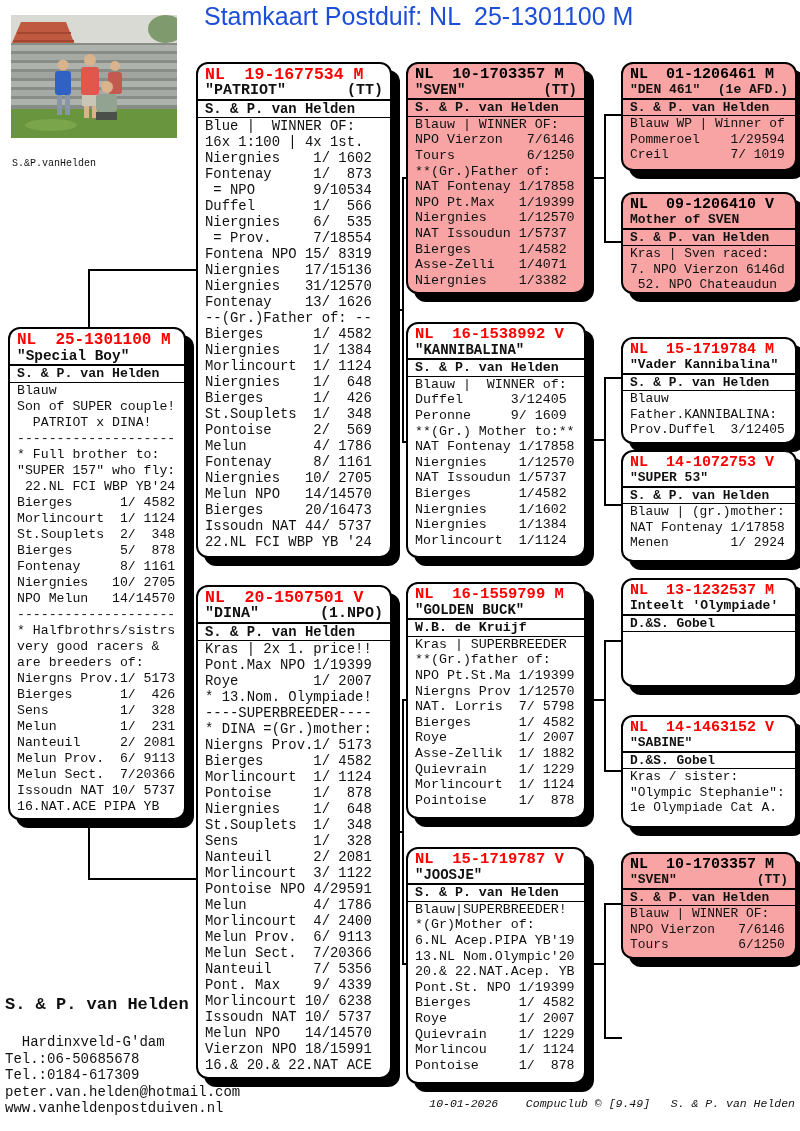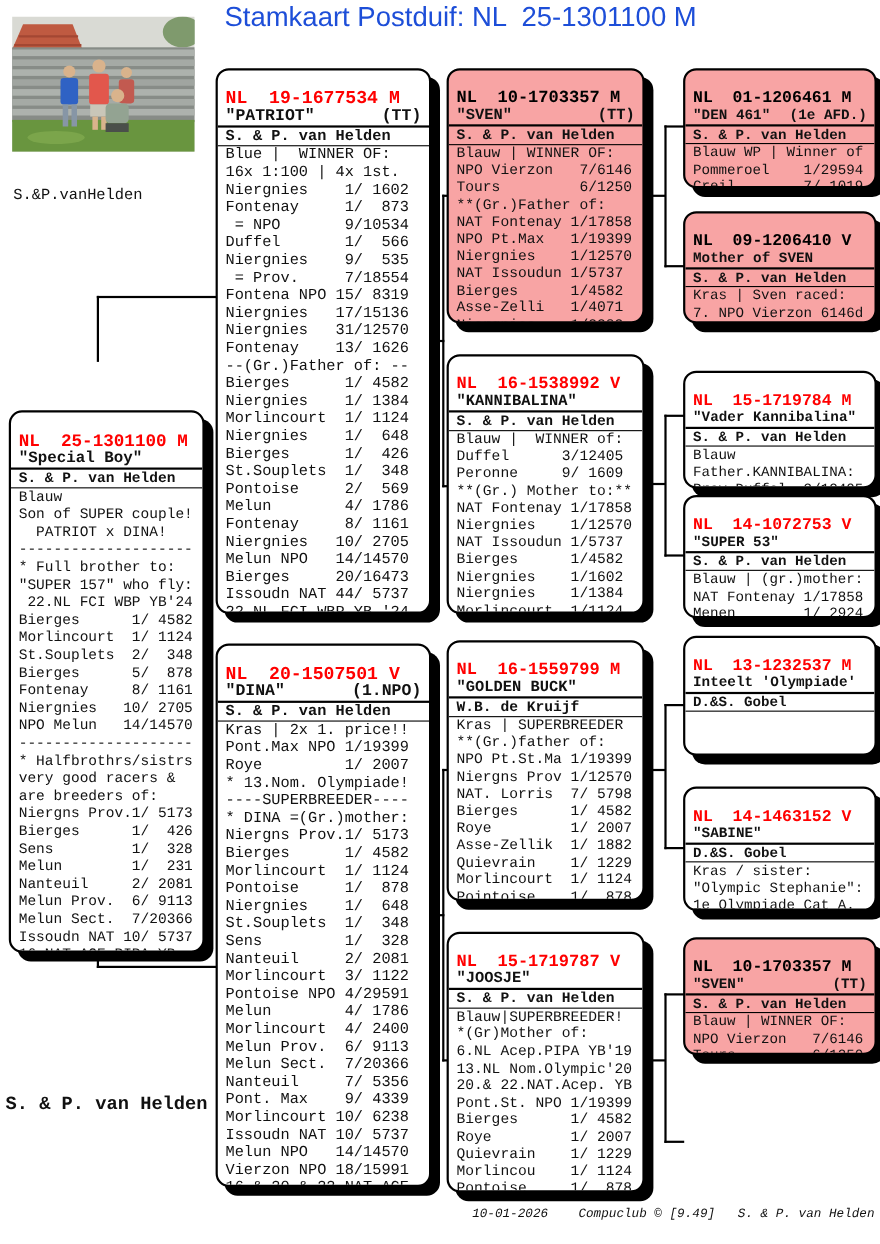--- a/index.html
+++ b/index.html
@@ -1,24 +1,24 @@
 <!DOCTYPE html>
 <html><head>
 <meta charset="utf-8">
 <style>
   html,body{margin:0;padding:0;background:#fff;}
   .page{position:relative;width:800px;height:1131px;background:#fff;overflow:hidden;
         font-family:"Liberation Mono", monospace;color:#111;}
   .title{position:absolute;left:204px;top:2px;font-family:"Liberation Sans",sans-serif;
          font-size:25px;color:#1d4ed8;white-space:pre;}
   .photo{position:absolute;left:11px;top:15px;width:166px;height:123px;}
-  .photo-caption{position:absolute;left:12px;top:170px;font-size:14px;white-space:pre;}
+  .photo-caption{position:absolute;left:12px;top:158px;font-size:10px;white-space:pre;}
 
   .pbox{position:absolute;background:#fff;border:2px solid #000;border-radius:12px;
-        box-shadow:8px 8px 0 #000;padding:18px 7px;box-sizing:border-box;overflow:hidden;}
+        box-shadow:8px 8px 0 #000;padding:3px 7px;box-sizing:border-box;overflow:hidden;}
   .pbox.pink{background:#f8a4a4;}
   .ring{font-weight:bold;color:#f00;white-space:pre;}
   .pbox.pink .ring{color:#000;}
   .namerow{font-weight:bold;display:flex;justify-content:space-between;
            border-bottom:2px solid #000;margin:0 -7px;padding:0 7px;white-space:pre;}
   .owner{font-weight:bold;border-bottom:1px solid #000;margin:0 -7px;padding:0 7px;white-space:pre;}
   .bl{white-space:pre;}
 
   .c1{font-size:13.2px;line-height:16px;}
   .c1 .ring{font-size:16px;}   .c1 .namerow{font-size:14.4px;}
@@ -117,21 +117,21 @@
   <div class="hl" style="left:584px;top:699px;width:21px;"></div>
   <div class="vl" style="left:604px;top:640px;height:132px;"></div>
   <div class="hl" style="left:604px;top:640px;width:18px;"></div>
   <div class="hl" style="left:604px;top:770px;width:18px;"></div>
 
   <div class="hl" style="left:584px;top:963px;width:21px;"></div>
   <div class="vl" style="left:604px;top:903px;height:136px;"></div>
   <div class="hl" style="left:604px;top:903px;width:18px;"></div>
   <div class="hl" style="left:604px;top:1037px;width:18px;"></div>
 
-  <div class="pbox c1" style="left:8px;top:327px;width:178px;height:493px;margin-top:46px;">
+  <div class="pbox c1" style="left:8px;top:327px;width:178px;height:493px;">
     <div class="ring">NL  25-1301100 M</div>
     <div class="namerow"><span>"Special Boy"</span><span></span></div>
     <div class="owner">S. &amp; P. van Helden</div>
     <div class="body">
         <div class="bl">Blauw</div>
         <div class="bl">Son of SUPER couple!</div>
         <div class="bl">  PATRIOT x DINA!</div>
         <div class="bl">--------------------</div>
         <div class="bl">* Full brother to:</div>
         <div class="bl">"SUPER 157" who fly:</div>
@@ -163,21 +163,21 @@
     <div class="ring">NL  19-1677534 M</div>
     <div class="namerow"><span>"PATRIOT"</span><span>(TT)</span></div>
     <div class="owner">S. &amp; P. van Helden</div>
     <div class="body">
         <div class="bl">Blue |  WINNER OF:</div>
         <div class="bl">16x 1:100 | 4x 1st.</div>
         <div class="bl">Niergnies    1/ 1602</div>
         <div class="bl">Fontenay     1/  873</div>
         <div class="bl"> = NPO       9/10534</div>
         <div class="bl">Duffel       1/  566</div>
-        <div class="bl">Niergnies    9/  535</div>
+        <div class="bl">Niergnies    6/  535</div>
         <div class="bl"> = Prov.     7/18554</div>
         <div class="bl">Fontena NPO 15/ 8319</div>
         <div class="bl">Niergnies   17/15136</div>
         <div class="bl">Niergnies   31/12570</div>
         <div class="bl">Fontenay    13/ 1626</div>
         <div class="bl">--(Gr.)Father of: --</div>
         <div class="bl">Bierges      1/ 4582</div>
         <div class="bl">Niergnies    1/ 1384</div>
         <div class="bl">Morlincourt  1/ 1124</div>
         <div class="bl">Niergnies    1/  648</div>
@@ -372,15 +372,22 @@
     <div class="owner">S. &amp; P. van Helden</div>
     <div class="body">
         <div class="bl">Blauw | WINNER OF:</div>
         <div class="bl">NPO Vierzon   7/6146</div>
         <div class="bl">Tours         6/1250</div>
       </div>
   </div>
 
 
   <div class="footer-name">S. &amp; P. van Helden</div>
+  <div class="footer-addr">
+      <div class="bl">  Hardinxveld-G'dam</div>
+      <div class="bl">Tel.:06-50685678</div>
+      <div class="bl">Tel.:0184-617309</div>
+      <div class="bl">peter.van.helden@hotmail.com</div>
+      <div class="bl">www.vanheldenpostduiven.nl</div>
+    </div>
   <div class="credit">10-01-2026    Compuclub © [9.49]   S. &amp; P. van Helden</div>
 
 </div>
 
 </body></html>

